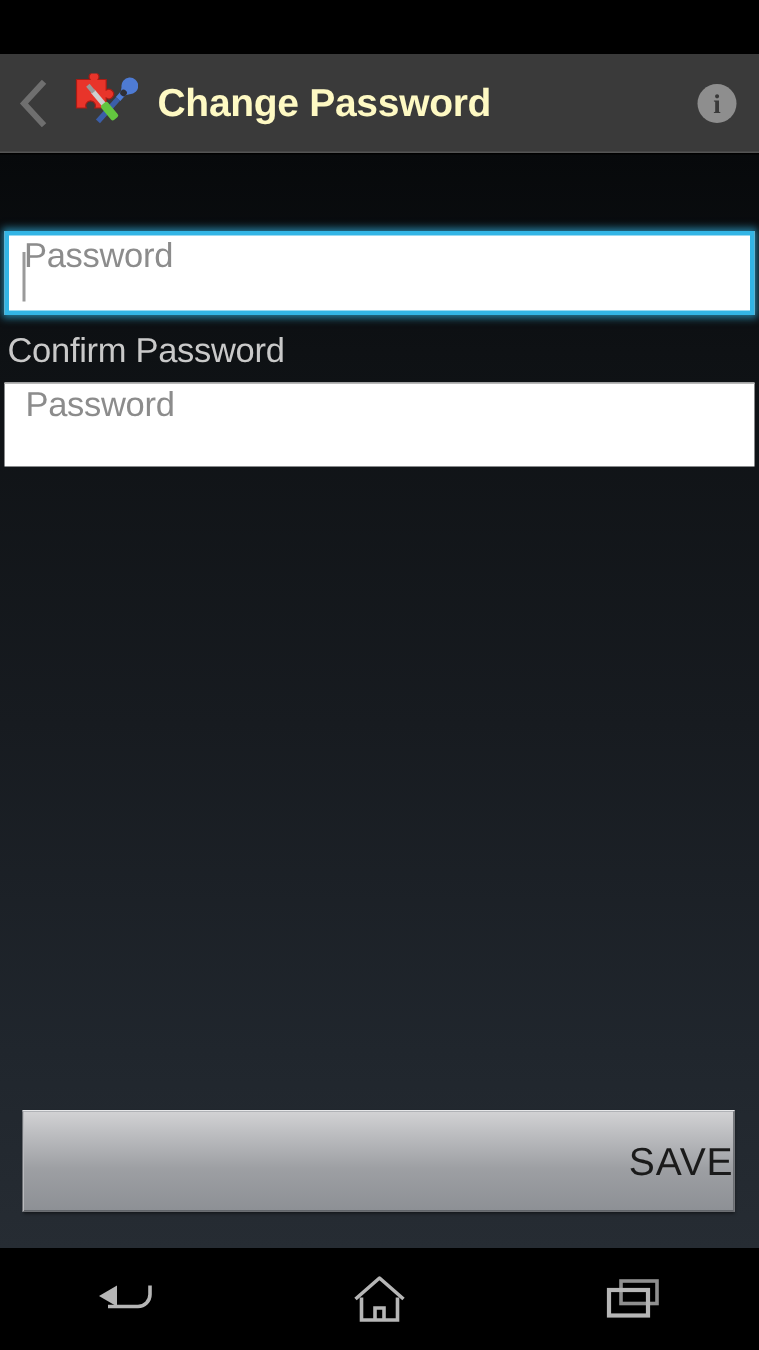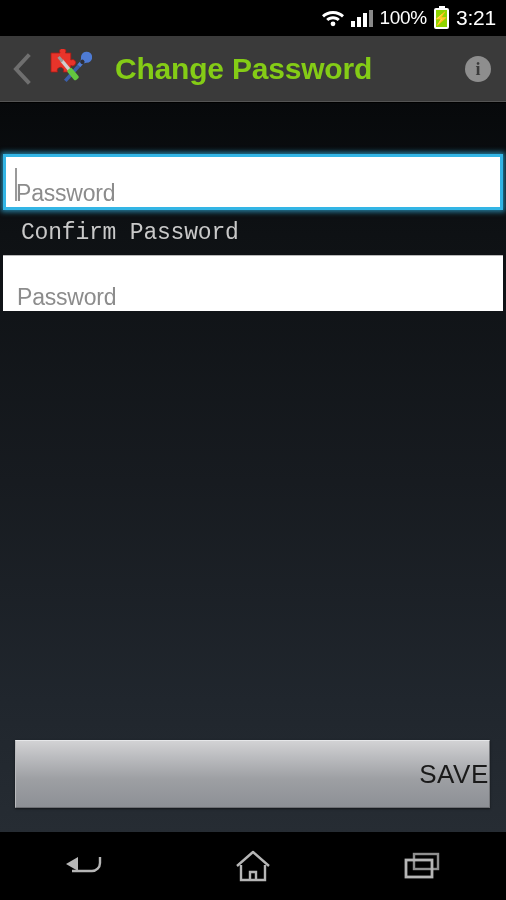--- a/index.html
+++ b/index.html
@@ -49,22 +49,22 @@
     border-bottom:1px solid #545454;
   }
   .back-chevron{
     width:44px; height:66px; display:flex; align-items:center;
     justify-content:center; flex:none;
   }
   .back-chevron svg{ display:block; }
   .app-icon{ width:46px; height:40px; position:relative; flex:none; margin-left:2px; }
   .app-icon svg{ display:block; }
   .ab-title{
-    color:#84cc16; font-size:30px; font-weight:bold;
-    margin-left:23px; letter-spacing:-0.2px; flex:1;
+    color:#fef9c3; font-size:26px; font-weight:bold;
+    margin-left:13px; letter-spacing:-0.2px; flex:1;
     white-space:nowrap; overflow:hidden;
   }
   .info-btn{
     width:56px; height:66px; display:flex; align-items:center;
     justify-content:center; flex:none;
   }
   .info-circle{
     width:26px; height:26px; border-radius:50%;
     background:#8e8e8e; display:flex; align-items:center;
     justify-content:center; color:#3a3a3a;
@@ -80,36 +80,36 @@
   .field-label{
     color:#c9c9c9; font-size:23px; padding-left:5px;
     letter-spacing:-0.2px;
   }
   #lbl-new{ position:absolute; top:14px; left:0; }
   .input-wrap{ position:absolute; left:3px; width:500px; }
   #fld-new{ top:51px; height:56px; }
   #fld-confirm{ top:152px; height:56px; }
   .text-input{
     width:100%; height:100%; background:#fff; border:none;
-    display:flex; align-items:flex-end; position:relative;
+    display:flex; align-items:flex-start; position:relative;
   }
   .text-input .ph{
     color:#8c8c8c; font-size:23px; padding-left:14px; letter-spacing:-0.2px;
   }
   .focused{
     border:3px solid #33b5e5;
     box-shadow:0 0 5px 2px rgba(51,181,229,0.65);
   }
   .focused .ph{ padding-left:10px; }
   .caret{
     position:absolute; left:9px; top:11px; width:2px; height:33px;
     background:#9a9a9a;
   }
   .unfocused{ border-top:1px solid #b9b9b9; }
-  #lbl-confirm{ position:absolute; top:117px; left:16px;font-family:Liberation Mono, monospace; }
+  #lbl-confirm{ position:absolute; top:117px; left:0; }
 
   
   .save-btn{
     position:absolute; left:15px; top:637px; width:475px; height:68px;
     background:linear-gradient(180deg,#d2d2d4 0%, #bdbec1 22%, #9d9fa3 58%, #8d9095 100%);
     border-top:1px solid #e6e7e9;
     border-left:1px solid #b9babd;
     border-right:1px solid #76787c;
     border-bottom:1px solid #6c6e72;
     display:flex; align-items:center; justify-content:flex-end;
@@ -127,48 +127,20 @@
   .nav-btn{
     flex:1; height:68px; display:flex; align-items:center; justify-content:center;
   }
   .nav-btn svg{ display:block; }
 </style>
 </head>
 <body>
 
 <div id="screen">
 
-  <div class="status-bar">
-    <div class="status-right">
-
-      <span class="wifi-icon">
-        <svg width="22" height="18" viewBox="0 0 22 18">
-          <path d="M11 17.2 L11 17.2 M11 2 C6.4 2 2.6 3.8 0 6.3 L2 8.4 C4.3 6.3 7.5 5 11 5 C14.5 5 17.7 6.3 20 8.4 L22 6.3 C19.4 3.8 15.6 2 11 2 Z" fill="#fff"></path>
-          <path d="M11 7.2 C8.3 7.2 6 8.3 4.2 9.9 L6.3 12 C7.6 10.9 9.2 10.2 11 10.2 C12.8 10.2 14.4 10.9 15.7 12 L17.8 9.9 C16 8.3 13.7 7.2 11 7.2 Z" fill="#fff"></path>
-          <circle cx="11" cy="14.8" r="2.4" fill="#fff"></circle>
-        </svg>
-      </span>
-
-      <span class="signal-icon">
-        <i class="b1"></i>
-          <i class="b2"></i>
-          <i class="b3"></i>
-          <i class="b4"></i>
-      </span>
-
-      <span class="batt-pct">100%</span>
-
-      <span class="batt-icon">
-        <span class="batt-fill"></span>
-        <span class="batt-bolt">⚡</span>
-      </span>
-
-      <span class="clock">3:21</span>
-    </div>
-  </div>
 
   <div class="action-bar">
 
     <div class="back-chevron">
       <svg width="20" height="32" viewBox="0 0 20 32">
         <polyline points="16,3 4,16 16,29" fill="none" stroke="#6f6f6f" stroke-width="4" stroke-linecap="square"></polyline>
       </svg>
     </div>
 
     <div class="app-icon">

